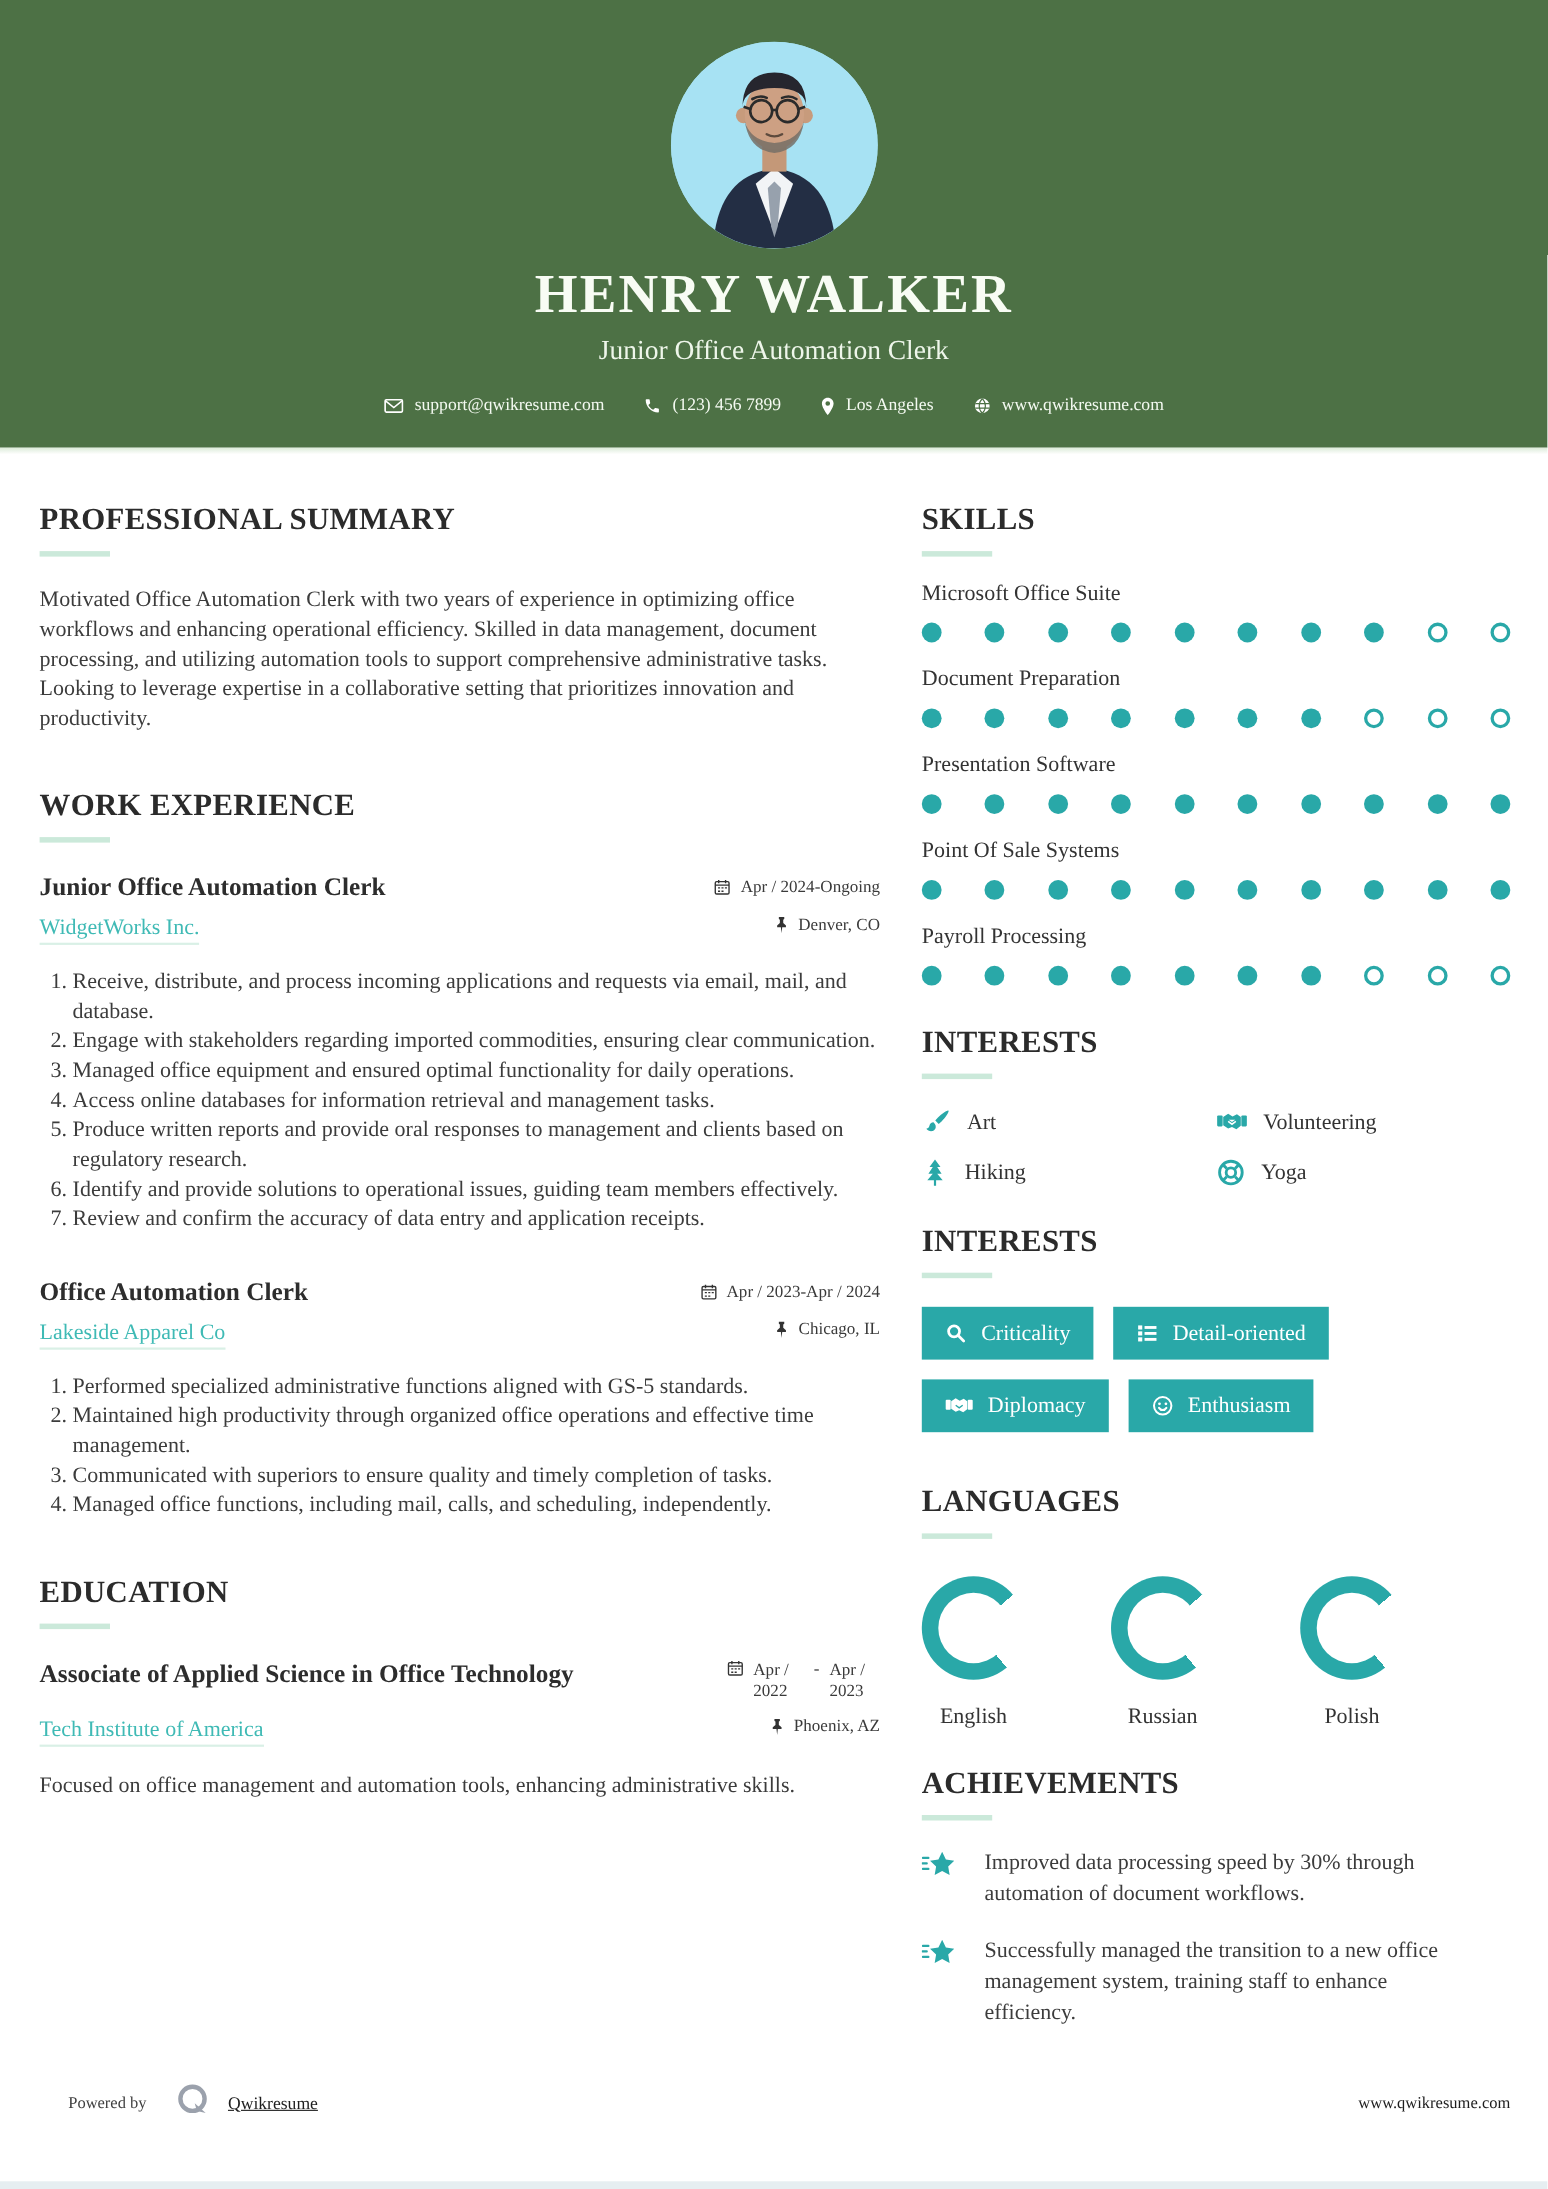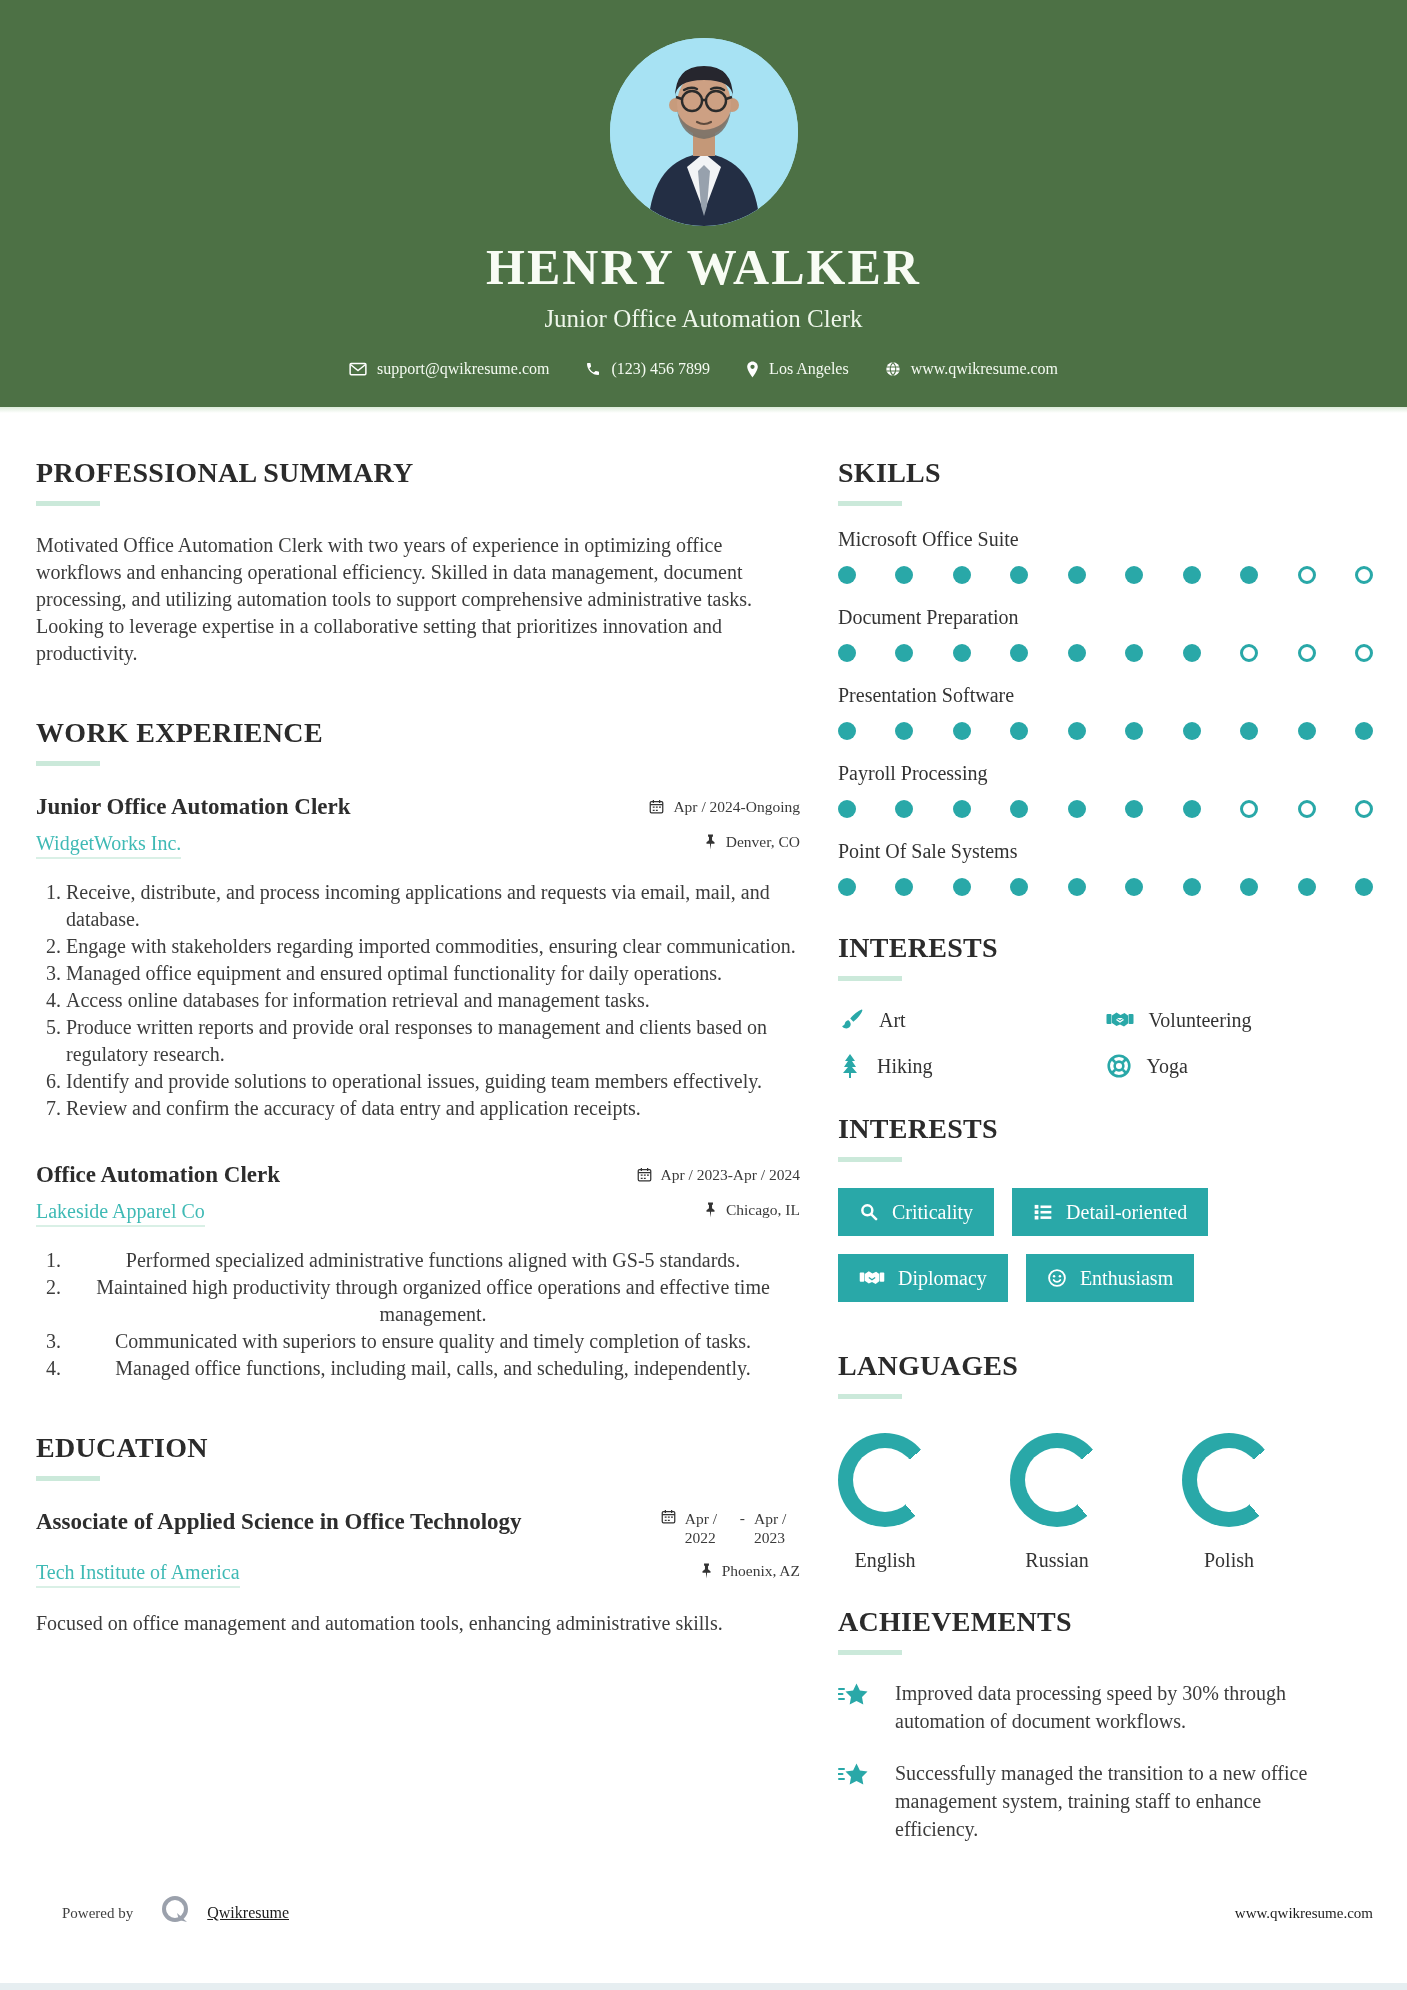--- a/index.html
+++ b/index.html
@@ -30,21 +30,21 @@
 
   h2.sec-h{margin:0;font-size:28px;font-weight:bold;color:#2b2b2b;letter-spacing:.3px;}
   .rule{width:64px;height:5px;background:var(--underline-mint);margin-top:12px;}
 
   .summary-text{margin:26px 0 0;font-size:20px;line-height:27px;color:#3c3c3c;}
 
   .section{margin-bottom:50px;}
 
   
   .job{margin-top:28px;}
-  .job + .job{margin-top:40px;text-align:center;}
+  .job + .job{margin-top:40px;}
   .job-head{display:flex;justify-content:space-between;align-items:baseline;}
   .job-title{font-size:23px;font-weight:bold;color:#2d2d2d;max-width:520px;}
   .meta{font-size:15.5px;color:#3a3a3a;display:flex;align-items:center;gap:9px;white-space:nowrap;}
   .meta svg{display:block;}
   .job-sub{display:flex;justify-content:space-between;align-items:baseline;margin-top:12px;}
   .company{font-size:20px;color:var(--company-teal);border-bottom:2px solid #d9f0e6;padding-bottom:2px;}
   .bullets{margin:20px 0 0;padding-left:30px;font-size:20px;line-height:27px;color:#3c3c3c;}
   .bullets li{margin:0;}
 
   
@@ -330,47 +330,47 @@
               <span class="dot"></span>
               <span class="dot"></span>
               <span class="dot"></span>
               <span class="dot"></span>
               <span class="dot"></span>
               <span class="dot"></span>
               <span class="dot"></span>
             </div>
         </div>
         <div class="skill">
+          <div class="skill-label">Point Of Sale Systems</div>
+          <div class="dots">
+              <span class="dot"></span>
+              <span class="dot"></span>
+              <span class="dot"></span>
+              <span class="dot"></span>
+              <span class="dot"></span>
+              <span class="dot"></span>
+              <span class="dot"></span>
+              <span class="dot"></span>
+              <span class="dot"></span>
+              <span class="dot"></span>
+            </div>
+        </div>
+        <div class="skill">
           <div class="skill-label">Payroll Processing</div>
           <div class="dots">
               <span class="dot"></span>
               <span class="dot"></span>
               <span class="dot"></span>
               <span class="dot"></span>
               <span class="dot"></span>
               <span class="dot"></span>
               <span class="dot"></span>
               <span class="dot hollow"></span>
               <span class="dot hollow"></span>
               <span class="dot hollow"></span>
-            </div>
-        </div>
-        <div class="skill">
-          <div class="skill-label">Point Of Sale Systems</div>
-          <div class="dots">
-              <span class="dot"></span>
-              <span class="dot"></span>
-              <span class="dot"></span>
-              <span class="dot"></span>
-              <span class="dot"></span>
-              <span class="dot"></span>
-              <span class="dot"></span>
-              <span class="dot"></span>
-              <span class="dot"></span>
-              <span class="dot"></span>
             </div>
         </div>
       </div>
 
       <div style="margin-top:36px">
         <h2 class="sec-h">INTERESTS</h2>
         <div class="rule"></div>
         <div class="interests-grid">
           <span class="interest">
             <span>

